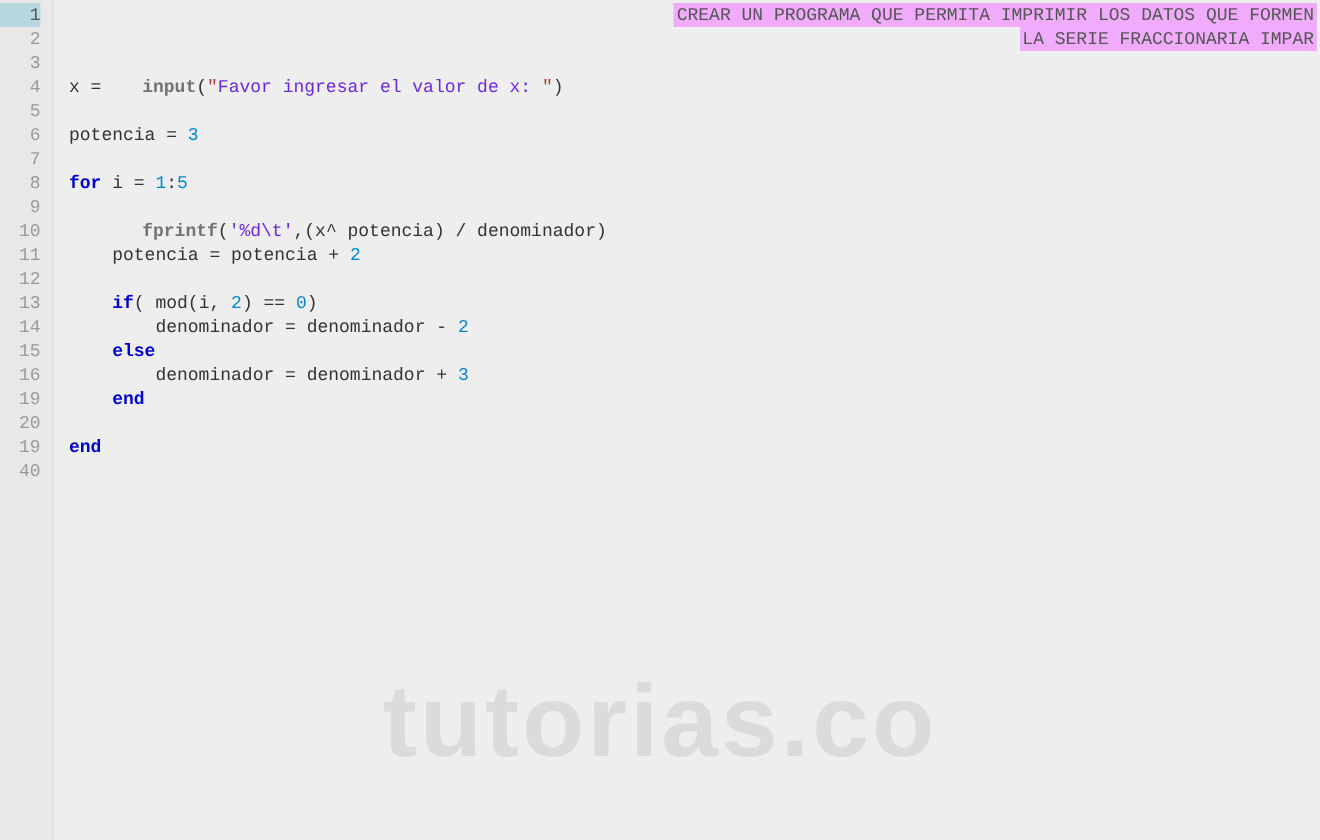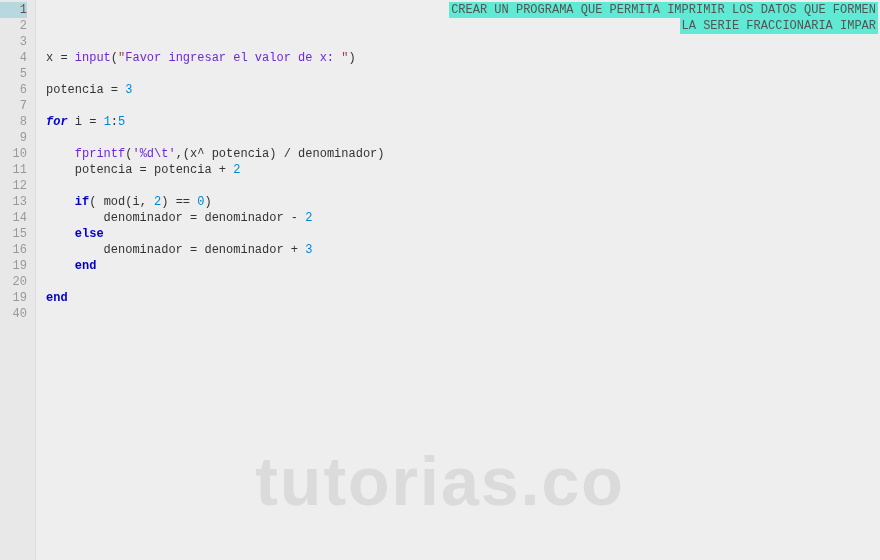--- a/index.html
+++ b/index.html
@@ -50,48 +50,48 @@
       line-height: 16px;
       white-space: pre;
     }
     .comment-selected {
       position: absolute;
       right: 2px;
       top: 2px;
       text-align: right;
     }
     .comment-line {
-      background: #5eead4;
+      background: #f0abfc;
       display: inline-block;
       color: #555;
       padding: 0 2px;
       height: 16px;
       line-height: 16px;
     }
     .keyword {
       color: #0000cc;
       font-weight: bold;
-      font-style: italic;
     }
     .keyword-light {
       color: #0000cc;
       font-weight: bold;
     }
     .string {
       color: #6d28d9;
     }
     .string-quote {
       color: #a04040;
     }
     .number {
       color: #0088cc;
     }
     .func {
-      color: #6d28d9;
-      font-weight: normal;
+      color: #737373;
+      font-weight: bold;
+      margin-left: 20px;
     }
     .iden {
       color: #333;
     }
     .op {
       color: #333;
     }
     .watermark {
       position: absolute;
       bottom: 40px;

